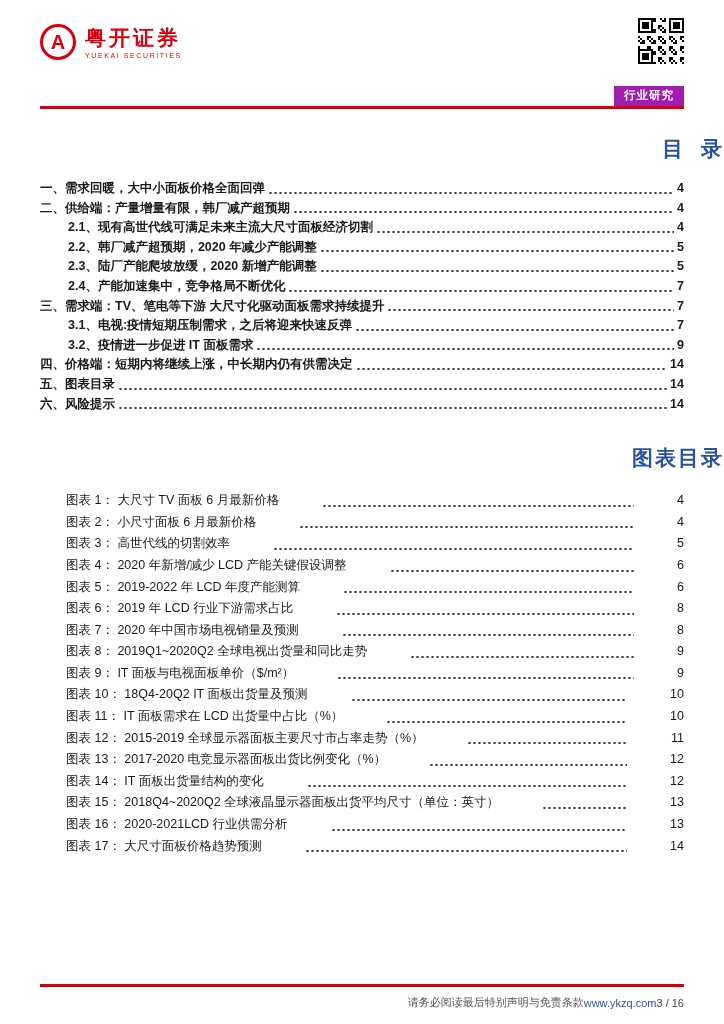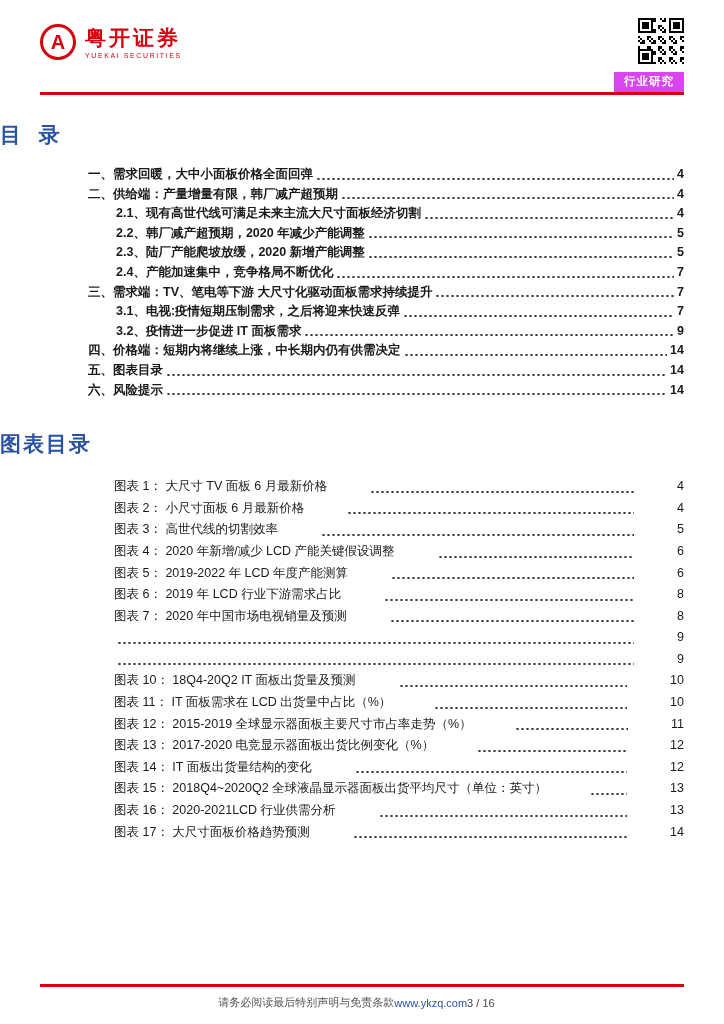--- a/index.html
+++ b/index.html
@@ -11,47 +11,47 @@
   .logo { display:flex; align-items:center; gap:9px; margin-top:6px; }
   .logo-mark { width:36px; height:36px; border:3px solid #d7000f; border-radius:50%;
                display:flex; align-items:center; justify-content:center;
                color:#d7000f; font-weight:bold; font-size:20px; }
   .logo-cn { color:#d7000f; font-size:21px; font-weight:bold; letter-spacing:3px; line-height:24px; }
   .logo-en { color:#d7000f; font-size:7px; letter-spacing:1.6px; margin-top:2px; }
   .header-right { display:flex; flex-direction:column; align-items:flex-end; }
   .qr { width:46px; height:46px; display:grid; grid-template-columns:repeat(21,1fr); grid-auto-rows:1fr; }
   .qr i { display:block; }
   .qr i.b { background:#000; }
-  .category-tag { margin-top:8px; background:#d946ef; color:#fff; font-size:11.5px; font-weight:bold;
+  .category-tag { margin-top:22px; background:#a21caf; color:#fff; font-size:11.5px; font-weight:bold;
                   padding:2px 10px 3px 10px; letter-spacing:1px; }
   .rule { height:3px; background:#d7000f; margin:0 40px; }
   .rule.top { margin-top:0; }
 
   
-  .section-title { text-align:left; color:#2a52a2; font-weight:bold; font-size:21px;
+  .section-title { text-align:right; color:#2a52a2; font-weight:bold; font-size:21px;
                    white-space:pre; letter-spacing:2px; }
   .toc-title { margin:26px 0 16px 0; }
   .fig-title { margin:30px 0 18px 0; }
 
   
   .toc-list { padding:0 40px; }
   .figure-list { padding:0 40px 0 66px; }
-  .toc-row { display:flex; align-items:baseline; font-size:12.5px; color:#1a1a1a; line-height:19.6px;margin-left:48px; }
+  .toc-row { display:flex; align-items:baseline; font-size:12.5px; color:#1a1a1a; line-height:19.6px; }
   .toc-row.level1 { font-weight:bold; }
   .toc-row.level2 { padding-left:28px; font-weight:bold; }
   .toc-row.fig-row { line-height:21.6px; font-weight:normal;gap:40px; }
   .toc-label { white-space:nowrap; }
   .leader { flex:1; min-width:14px; align-self:flex-end; height:4px; margin:0 3px 4px 3px;
             background-image:radial-gradient(circle, #3a3a3a 1px, transparent 1.3px);
             background-size:5px 4px; background-repeat:repeat-x; background-position:0 50%; }
   .toc-page { white-space:nowrap; }
 
   
   .footer { position:absolute; left:0; right:0; bottom:0; padding-bottom:14px; }
-  .footer-row { display:flex; justify-content:center; align-items:center;
+  .footer-row { display:flex; justify-content:flex-end; align-items:center;
                 padding:8px 40px 0 29px; font-size:11px; color:#555; }
   .footer-site { color:#2a52a2; }
   .footer-page { color:#444; }
 </style>
 </head>
 <body>
 
 <div class="page">
 
   <div class="header">
@@ -608,24 +608,26 @@
         <span class="toc-label">图表 6： 2019 年 LCD 行业下游需求占比</span>
         <span class="leader"></span>
         <span class="toc-page">8</span>
       </div>
       <div class="toc-row fig-row">
         <span class="toc-label">图表 7： 2020 年中国市场电视销量及预测</span>
         <span class="leader"></span>
         <span class="toc-page">8</span>
       </div>
       <div class="toc-row fig-row">
+        <span class="toc-label">图表 8： 2019Q1~2020Q2 全球电视出货量和同比走势</span>
         <span class="leader"></span>
         <span class="toc-page">9</span>
       </div>
       <div class="toc-row fig-row">
+        <span class="toc-label">图表 9： IT 面板与电视面板单价（$/m²）</span>
         <span class="leader"></span>
         <span class="toc-page">9</span>
       </div>
       <div class="toc-row fig-row">
         <span class="toc-label">图表 10： 18Q4-20Q2 IT 面板出货量及预测</span>
         <span class="leader"></span>
         <span class="toc-page">10</span>
       </div>
       <div class="toc-row fig-row">
         <span class="toc-label">图表 11： IT 面板需求在 LCD 出货量中占比（%）</span>

